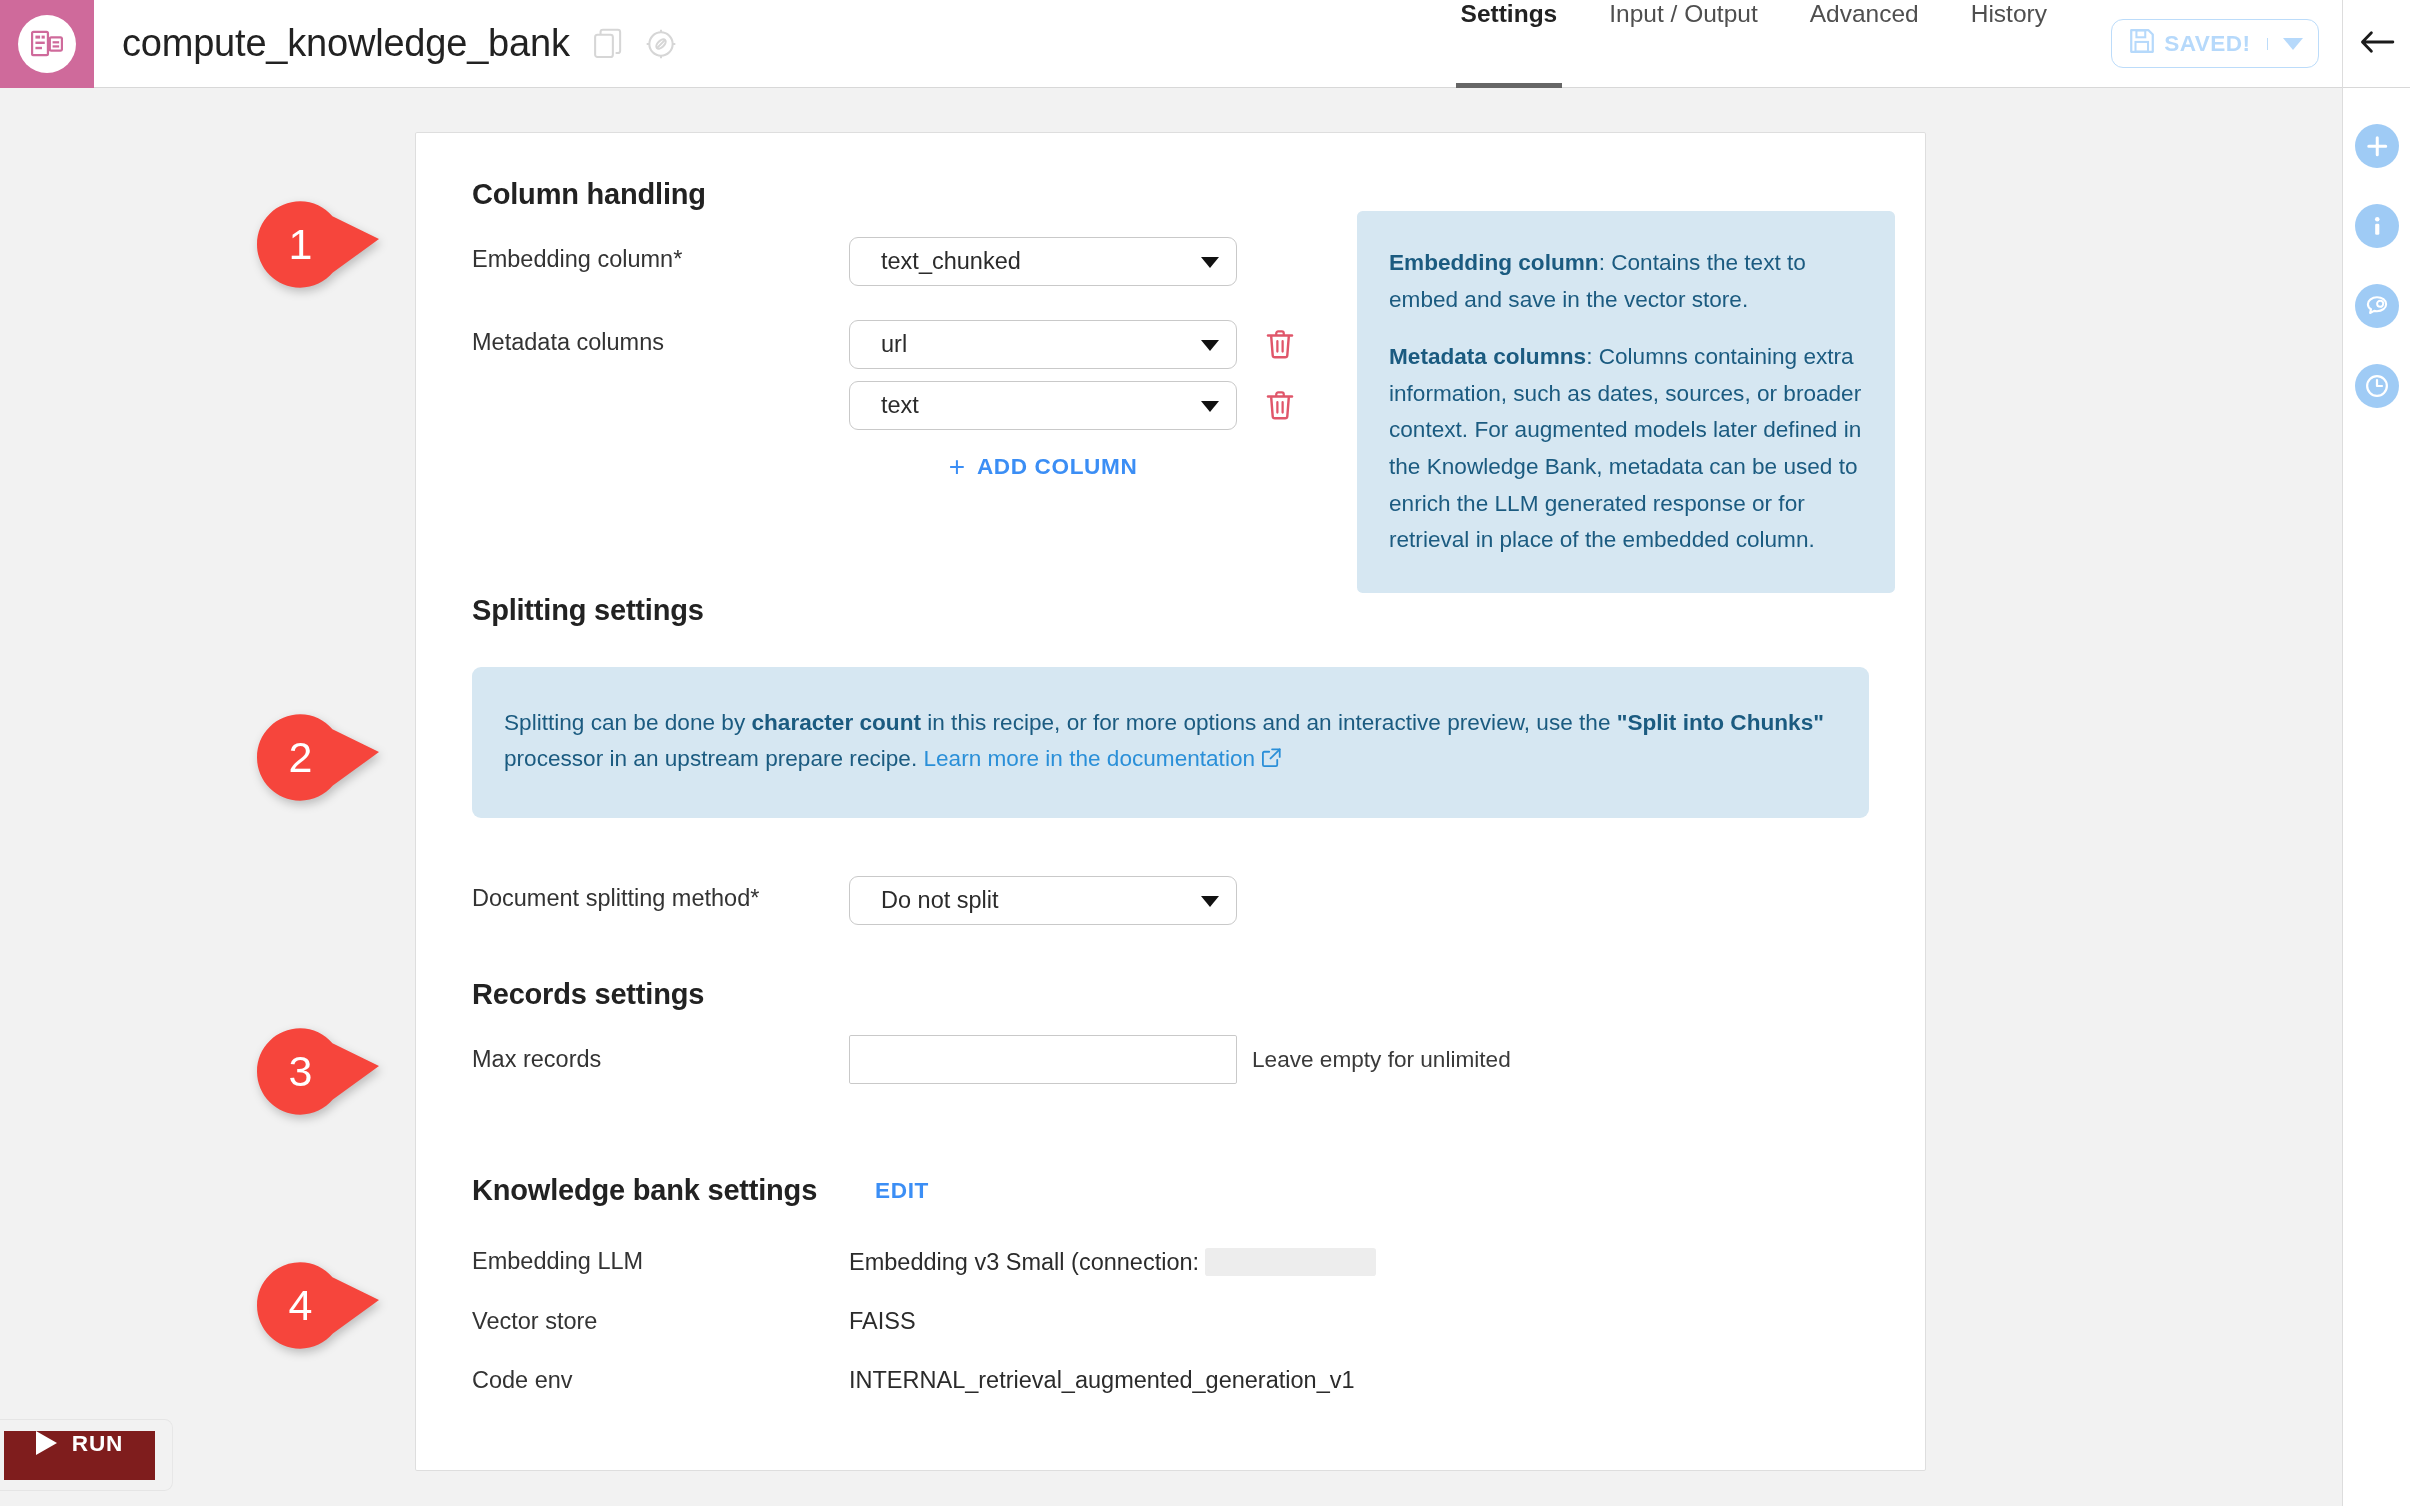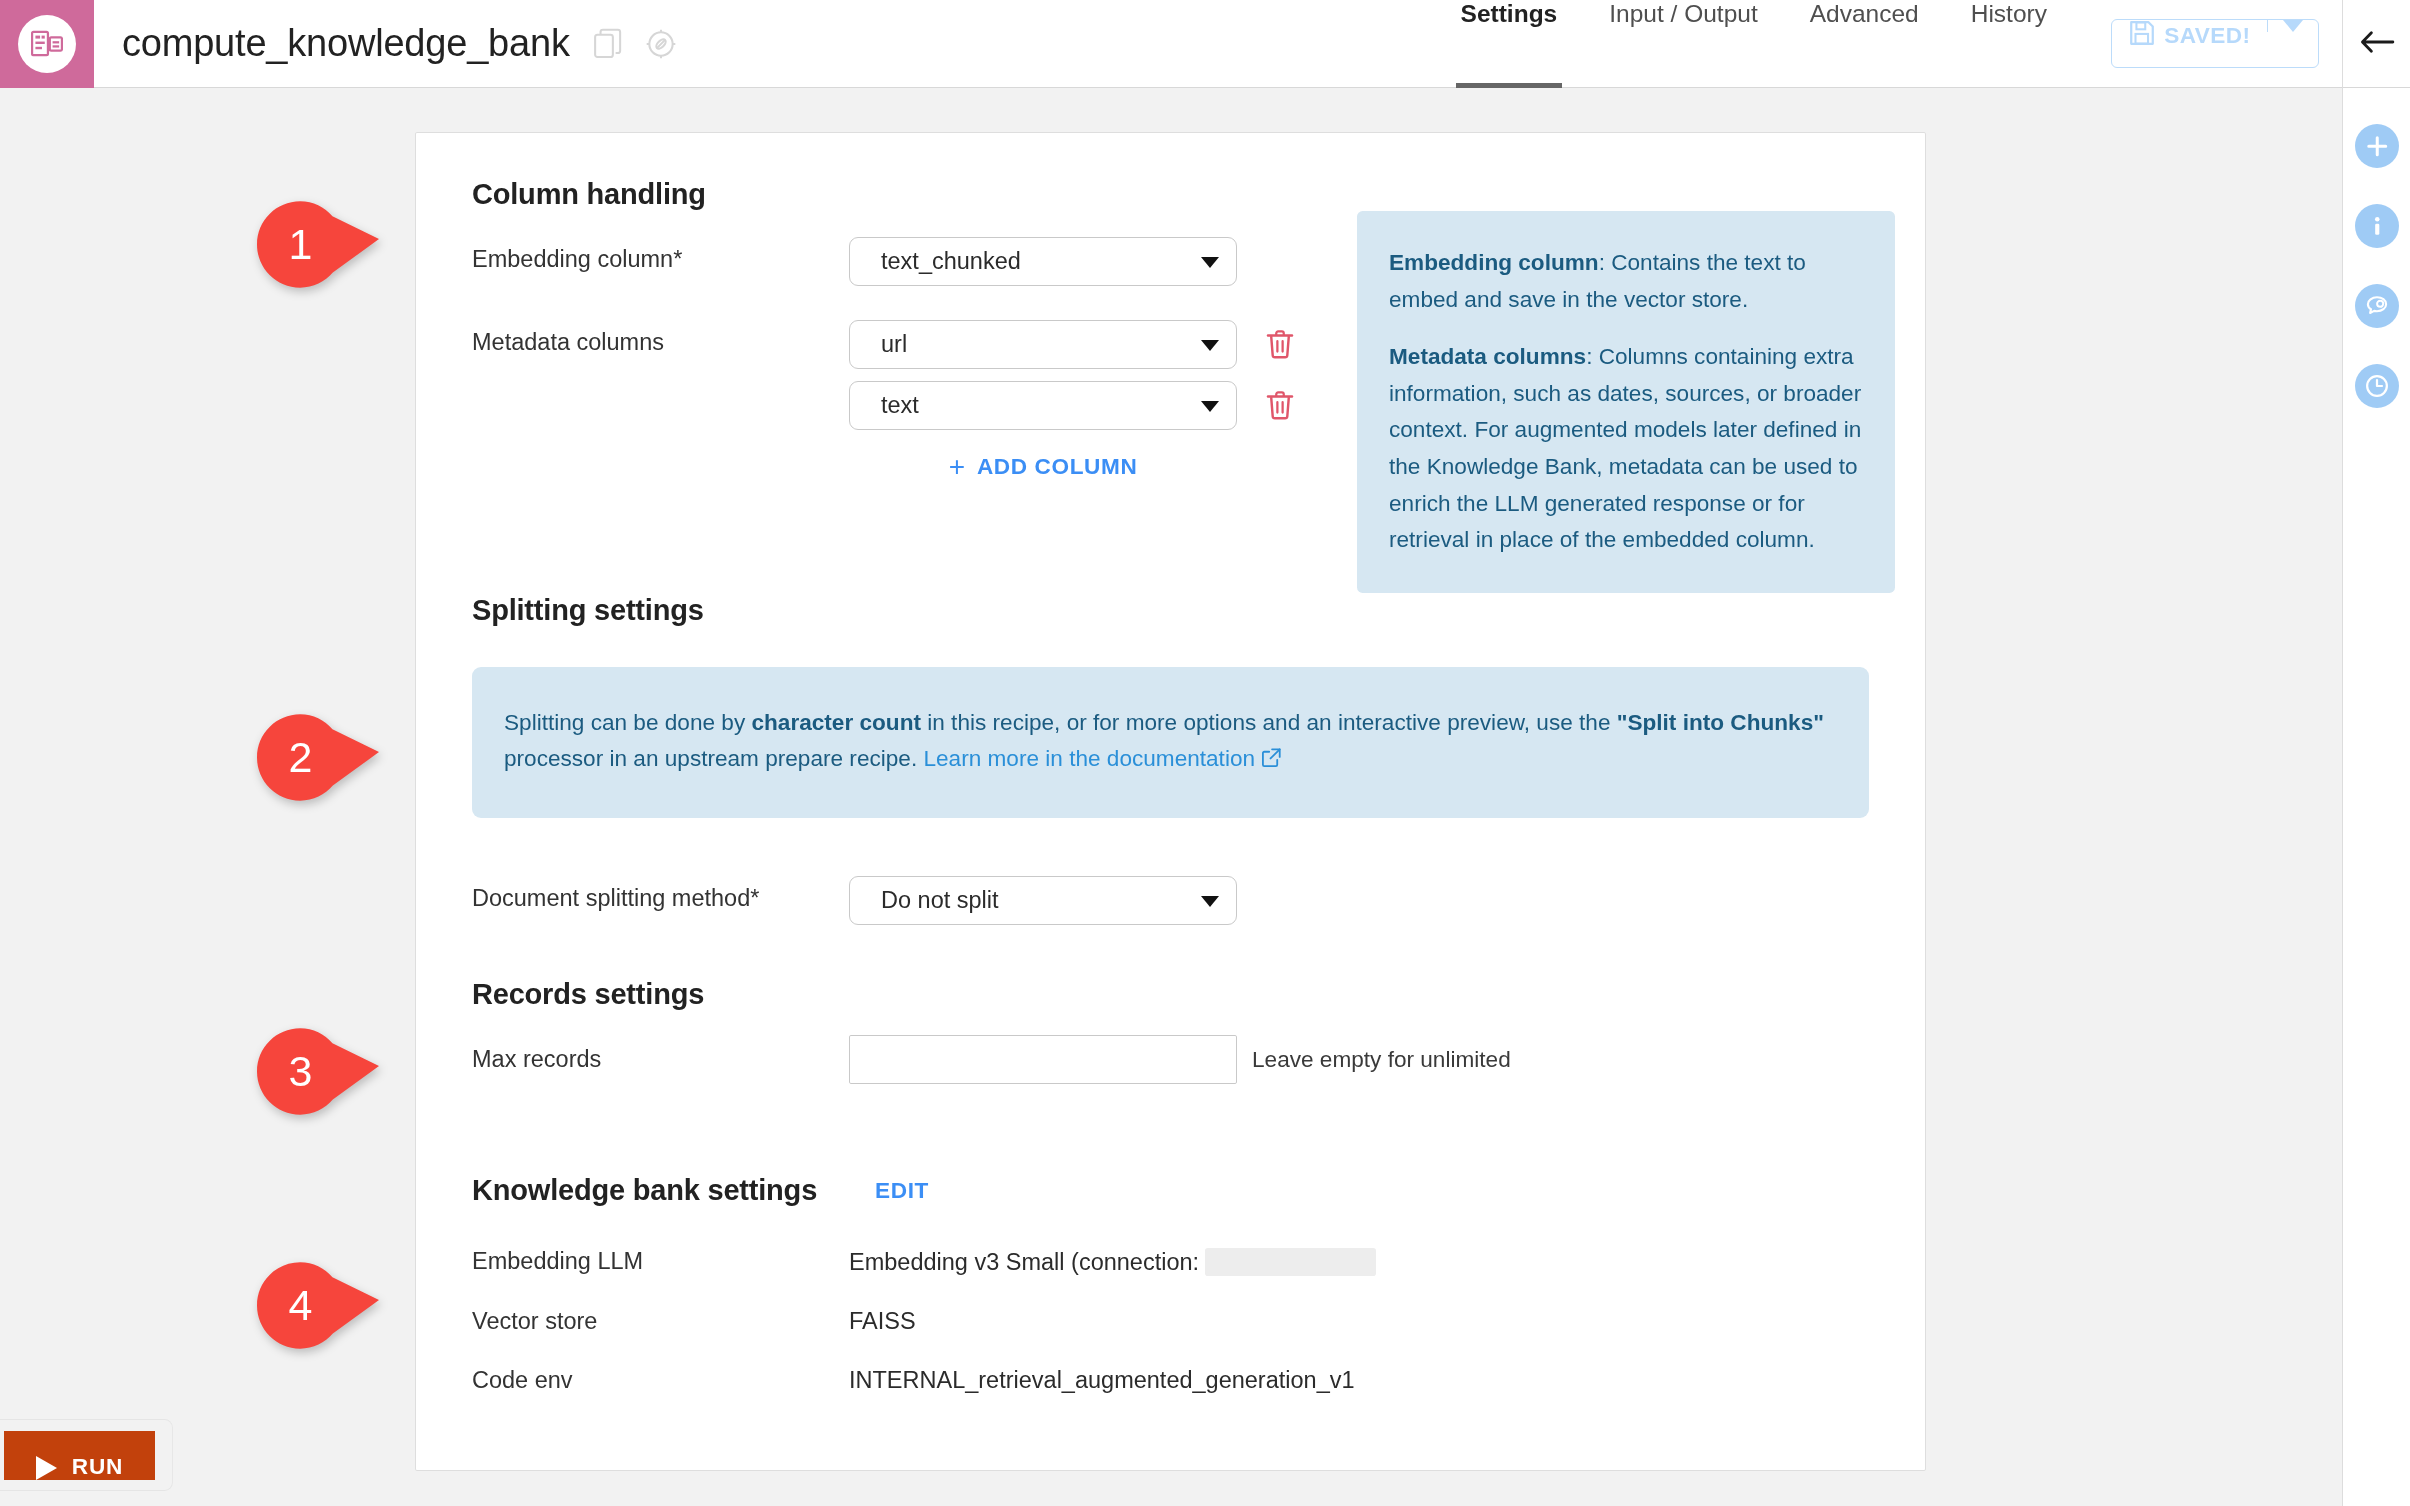--- a/index.html
+++ b/index.html
@@ -38,22 +38,22 @@
     position: relative; height: 88px; display: flex; align-items: flex-start;
     padding: 0 26px; font-size: 24.5px; color: #4f4f4f; white-space: nowrap; cursor: pointer;
   }
   .tab.active { color: #222; font-weight: 700; }
   .tab.active::after {
     content: ""; position: absolute; left: 21px; right: 21px; bottom: 0;
     height: 4.7px; background: #666666;
   }
 
   .saved-group {
-    display: flex; align-items: flex-start; height: 49px; margin-left: 21px; margin-right: 22.6px;
-    border: 0.9px solid #bcdcfa; border-radius: 6px; overflow: hidden; background: #ffffff;
+    display: flex; align-items: center; height: 49px; margin-left: 21px; margin-right: 22.6px;
+    border: 0.9px solid #bcdcfa; border-radius: 12px; overflow: hidden; background: #ffffff;
   }
   .saved-main {
     display: flex; align-items: center; gap: 9.4px; padding: 0 17px;
     color: #b6d9fb; font-size: 22.6px; font-weight: 700; letter-spacing: 0.4px;
   }
   .saved-caret {
     width: 51px; border-left: 0.9px solid #bcdcfa;
     display: flex; align-items: center; justify-content: center;
   }
   .caret-tri { width: 0; height: 0; border-left: 10.4px solid transparent; border-right: 10.4px solid transparent; border-top: 12.2px solid #b6d9fb; }
@@ -149,22 +149,22 @@
   }
 
   
   .runbar {
     position: absolute; left: -13px; bottom: 17px; width: 185px; height: 70px;
     background: #f2f2f2; border-radius: 7.5px;
     box-shadow: 0 0 0 0.9px rgba(0,0,0,.05);
     display: flex; align-items: center; justify-content: center;
   }
   .runbtn {
-    width: 151px; height: 49px; background: #c2410c; color: #ffffff;
-    display: flex; align-items: flex-end; justify-content: center; gap: 15px;
+    width: 151px; height: 49px; background: #7f1d1d; color: #ffffff;
+    display: flex; align-items: flex-start; justify-content: center; gap: 15px;
     font-size: 22.6px; font-weight: 700; letter-spacing: 0.8px; cursor: pointer; border: none;
     font-family: "Liberation Sans", sans-serif;
   }
   .play { width: 0; height: 0; border-top: 12.2px solid transparent; border-bottom: 12.2px solid transparent; border-left: 21px solid #ffffff; }
 </style>
 </head>
 <body>
 
 <div id="root">
 

